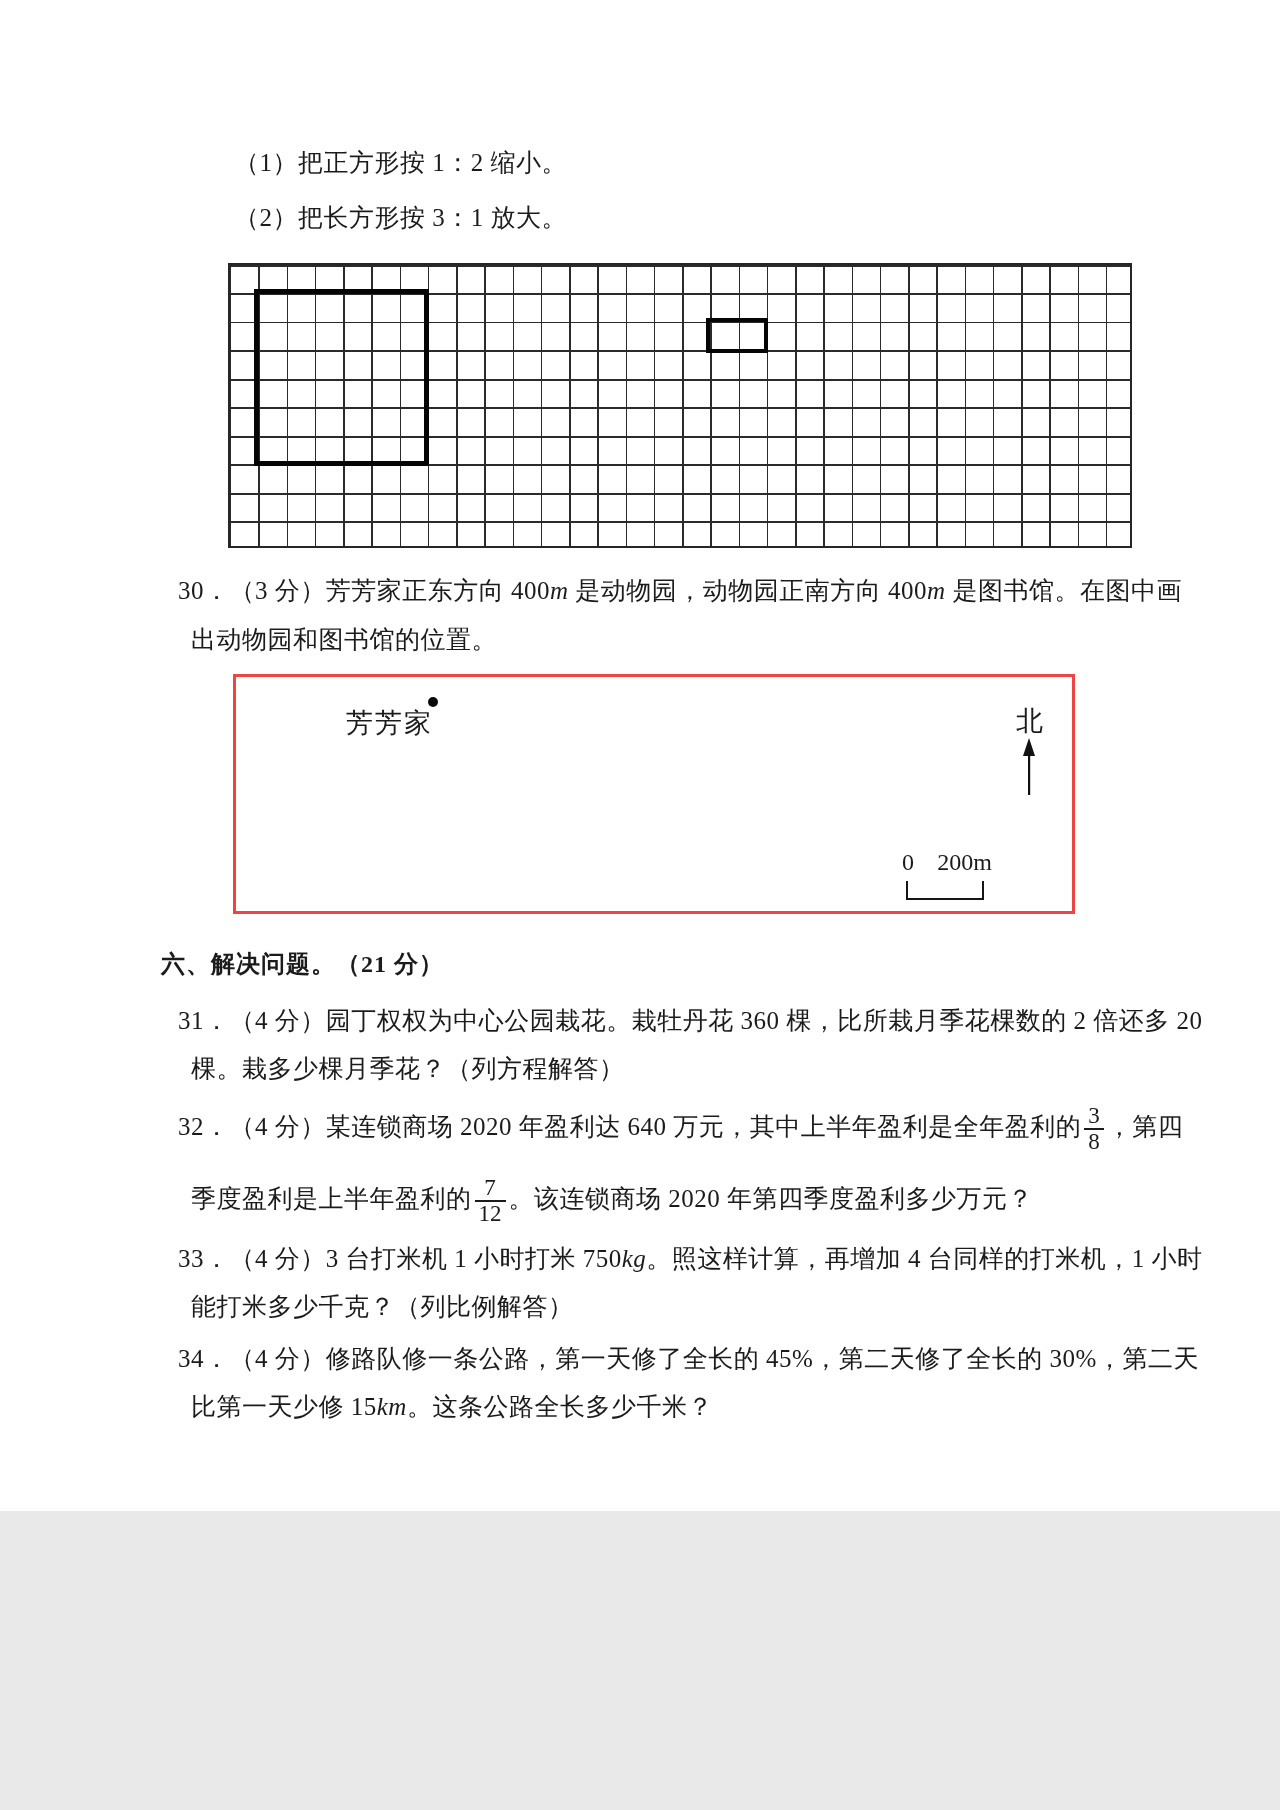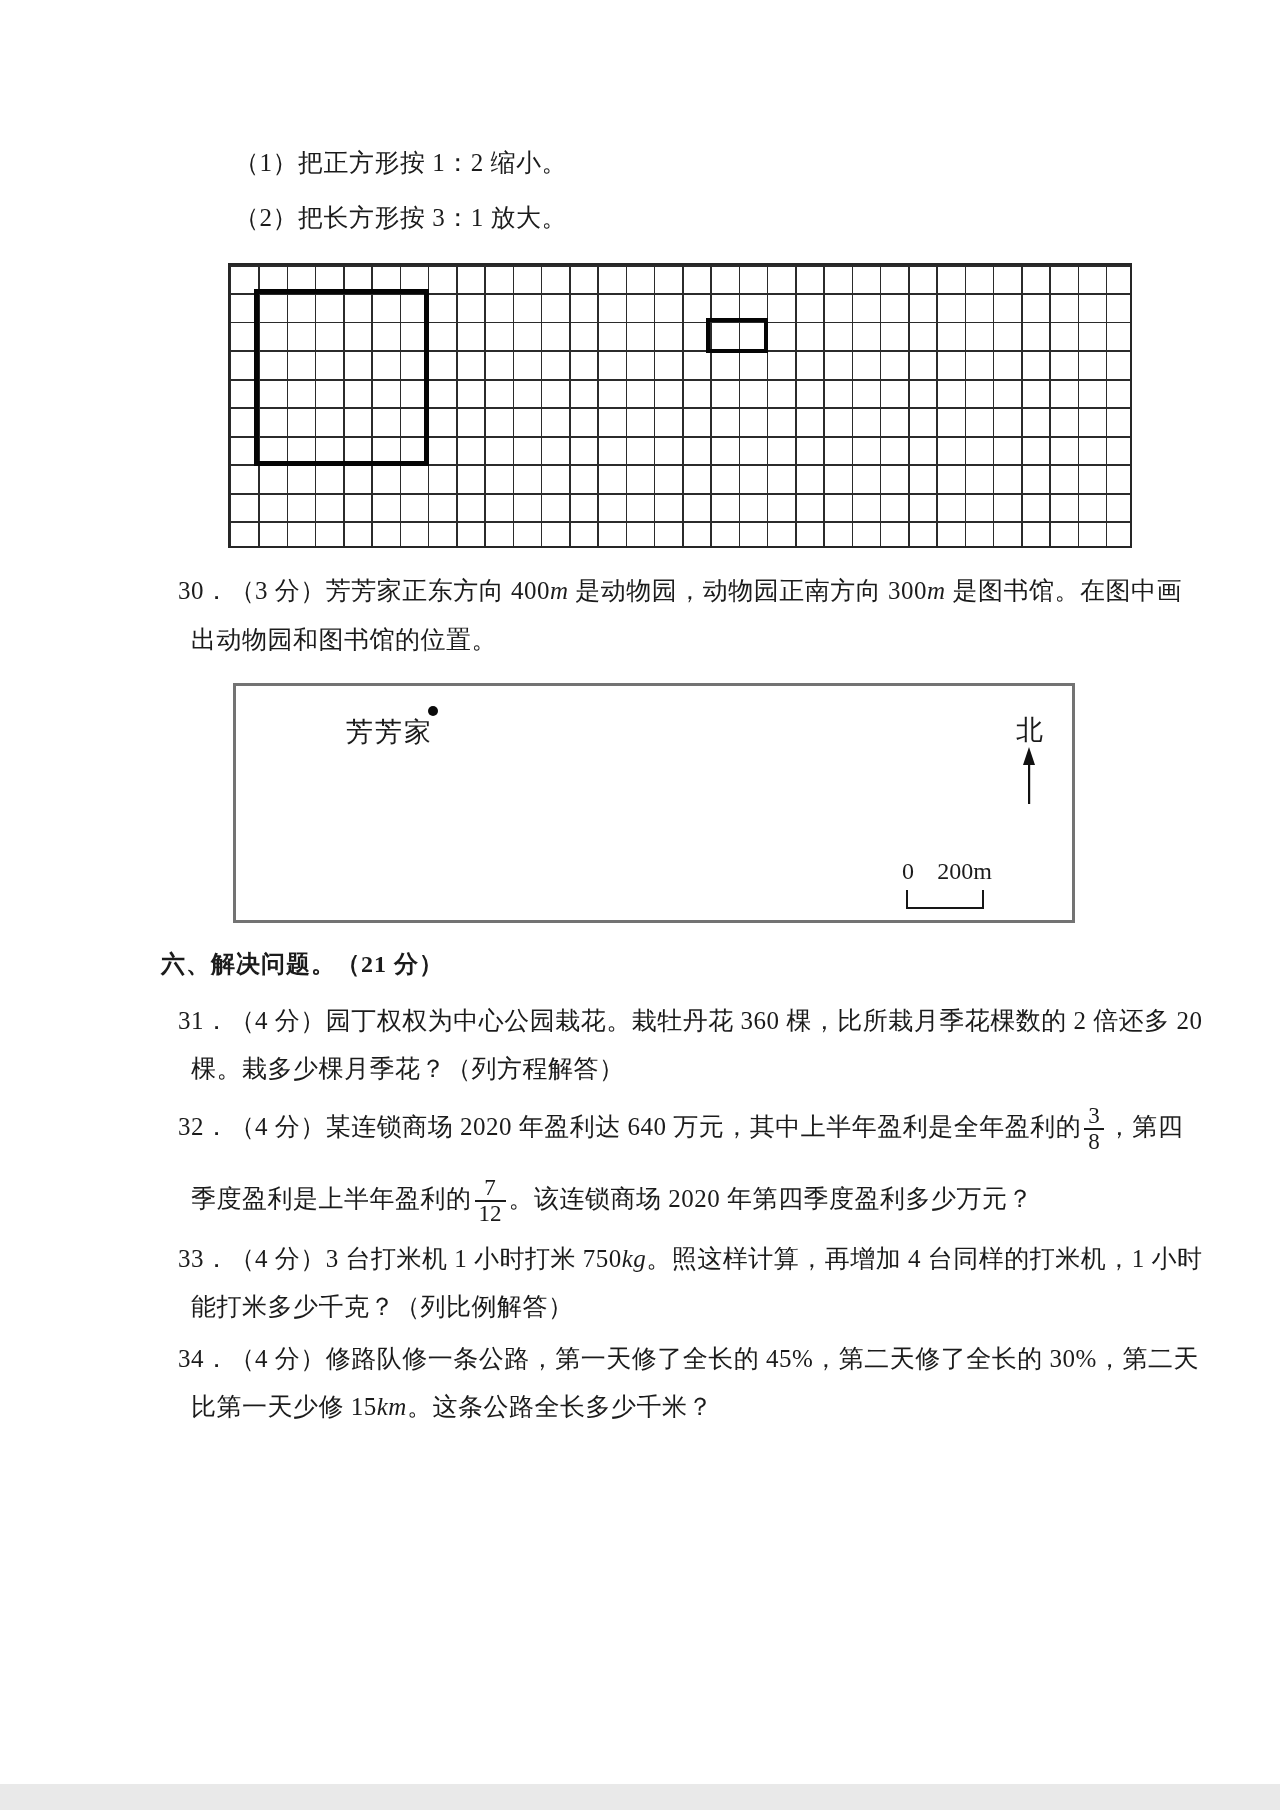--- a/index.html
+++ b/index.html
@@ -1,18 +1,18 @@
 <!DOCTYPE html>
 <html><head>
 <meta charset="utf-8">
 <style>
   html,body{margin:0;padding:0;background:#e9e9e9;}
   .page{
     position:relative;
-    width:1280px;height:1784px;
+    width:1280px;height:1511px;
     margin:0 auto;
     background:#ffffff;
     font-family:"Liberation Serif","DejaVu Serif",serif;
     color:#1b1b1b;
     overflow:hidden;
   }
   .line{
     position:absolute;
     font-size:25px;
     line-height:30px;
@@ -54,22 +54,21 @@
     width:62px;height:35px;
     box-sizing:border-box;
     border:4px solid #050505;
   }
   
   .map-box{
     position:absolute;
     left:233px;top:674px;
     width:842px;height:240px;
     box-sizing:border-box;
-    border:3px solid #737373;
-    margin-top:9px;
+    border:3px solid #ef4444;
   }
   .home-label{
     position:absolute;left:110px;top:28px;
     font-size:27px;letter-spacing:2px;white-space:nowrap;
   }
   .home-dot{
     position:absolute;left:192px;top:20px;
     width:10px;height:10px;border-radius:50%;
     background:#0a0a0a;
   }
@@ -114,21 +113,21 @@
 <div class="page">
 
   <div class="line" style="left:234px;top:148px;">（1）把正方形按 1：2 缩小。</div>
   <div class="line" style="left:234px;top:203px;">（2）把长方形按 3：1 放大。</div>
 
   <div class="grid-figure">
     <div class="bold-square"></div>
     <div class="bold-rect"></div>
   </div>
 
-  <div class="line qnum" style="top:576px;"><span>30．（3 分）芳芳家正东方向 400</span><span class="it">m</span><span> 是动物园，动物园正南方向 300</span><span class="it">m</span><span> 是图书馆。在图中画</span></div>
+  <div class="line qnum" style="top:576px;"><span>30．（3 分）芳芳家正东方向 400</span><span class="it">m</span><span> 是动物园，动物园正南方向 400</span><span class="it">m</span><span> 是图书馆。在图中画</span></div>
   <div class="line indent" style="top:625px;">出动物园和图书馆的位置。</div>
 
   <div class="map-box">
     <div class="home-label">芳芳家</div>
     <div class="home-dot"></div>
     <div class="north-label">北</div>
     <svg class="north-arrow" viewBox="0 0 22 60">
       <polygon points="11,1 5,19 17,19" fill="#111"></polygon>
       <rect x="10" y="14" width="2.2" height="44" fill="#111"></rect>
     </svg>

